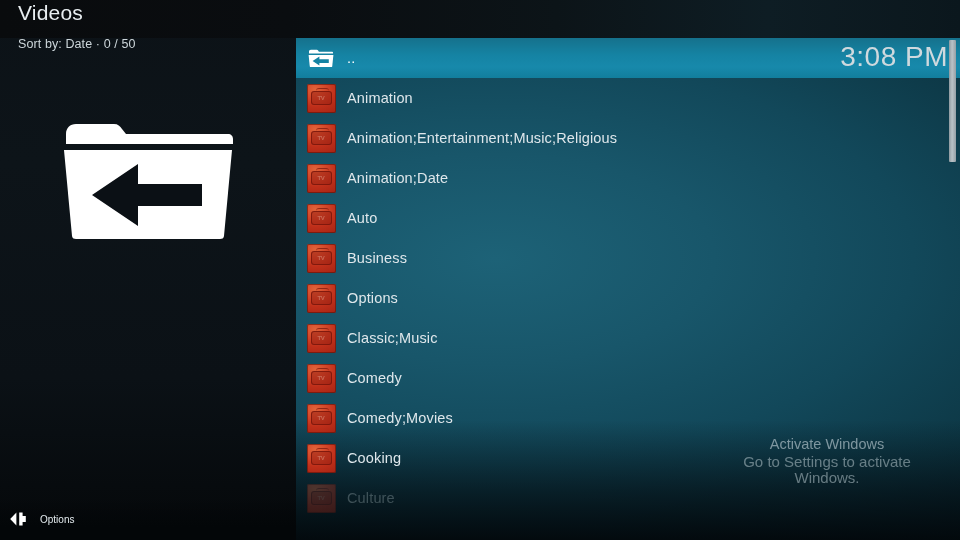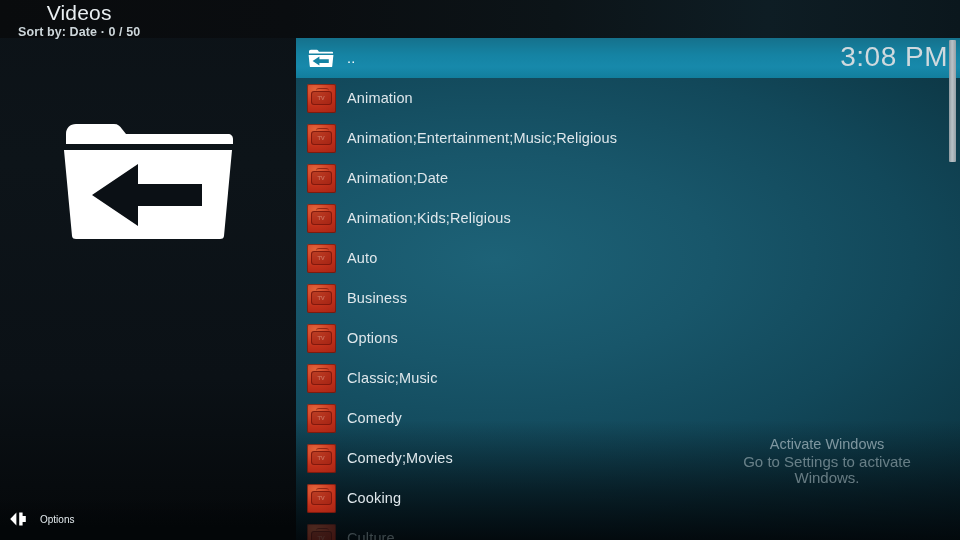--- a/index.html
+++ b/index.html
@@ -25,26 +25,24 @@
   
   #header{
     position:absolute; left:0; top:0; width:960px; height:38px;
     background:linear-gradient(90deg,#090b0d 0%,#0a0d10 30%,#0c1418 58%,#0e1d24 80%,#0b171d 100%);
     z-index:8;
   }
   #header-left{ position:absolute; left:18px; top:1px; }
   #page-title{
     font-size:21px; color:#e9eef1; font-weight:400; letter-spacing:.2px;
     line-height:23px;
-    text-align:center;
   }
   #header-sub{
-    font-size:12.5px; color:#cdd6da; line-height:14px; margin-top:1px;
+    font-size:12.5px; color:#cdd6da; line-height:14px; margin-top:13px;
     letter-spacing:.1px;
-    font-weight:bold;
   }
   #clock{
     position:absolute; right:12px; top:-1px;
     font-size:28px; color:#cfd9de; font-weight:300; letter-spacing:.5px;
     line-height:38px;
     margin-top:39px;
   }
 
   
   #content-panel{
@@ -187,30 +185,20 @@
       </div>
       <div class="row">
         <div class="row-icon">
           <span class="media-icon">
             <span class="tv">
               <span>TV</span>
             </span>
           </span>
         </div>
         <div class="row-label">Animation;Date</div>
-      </div>
-      <div class="row">
-        <div class="row-icon">
-          <span class="media-icon">
-            <span class="tv">
-              <span>TV</span>
-            </span>
-          </span>
-        </div>
-        <div class="row-label">Animation;Kids;Religious</div>
       </div>
       <div class="row">
         <div class="row-icon">
           <span class="media-icon">
             <span class="tv">
               <span>TV</span>
             </span>
           </span>
         </div>
         <div class="row-label">Auto</div>

